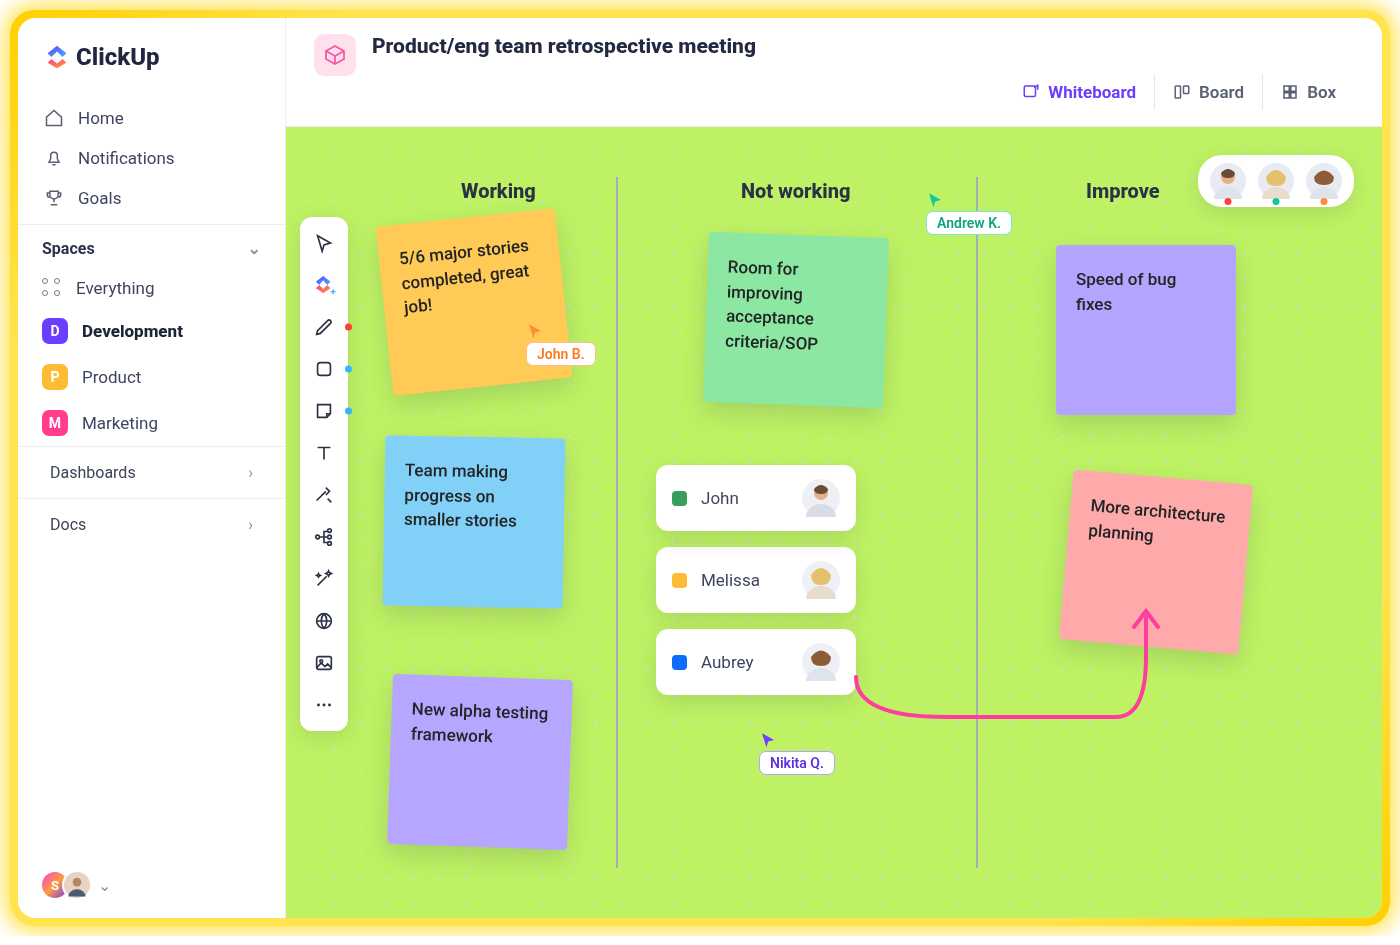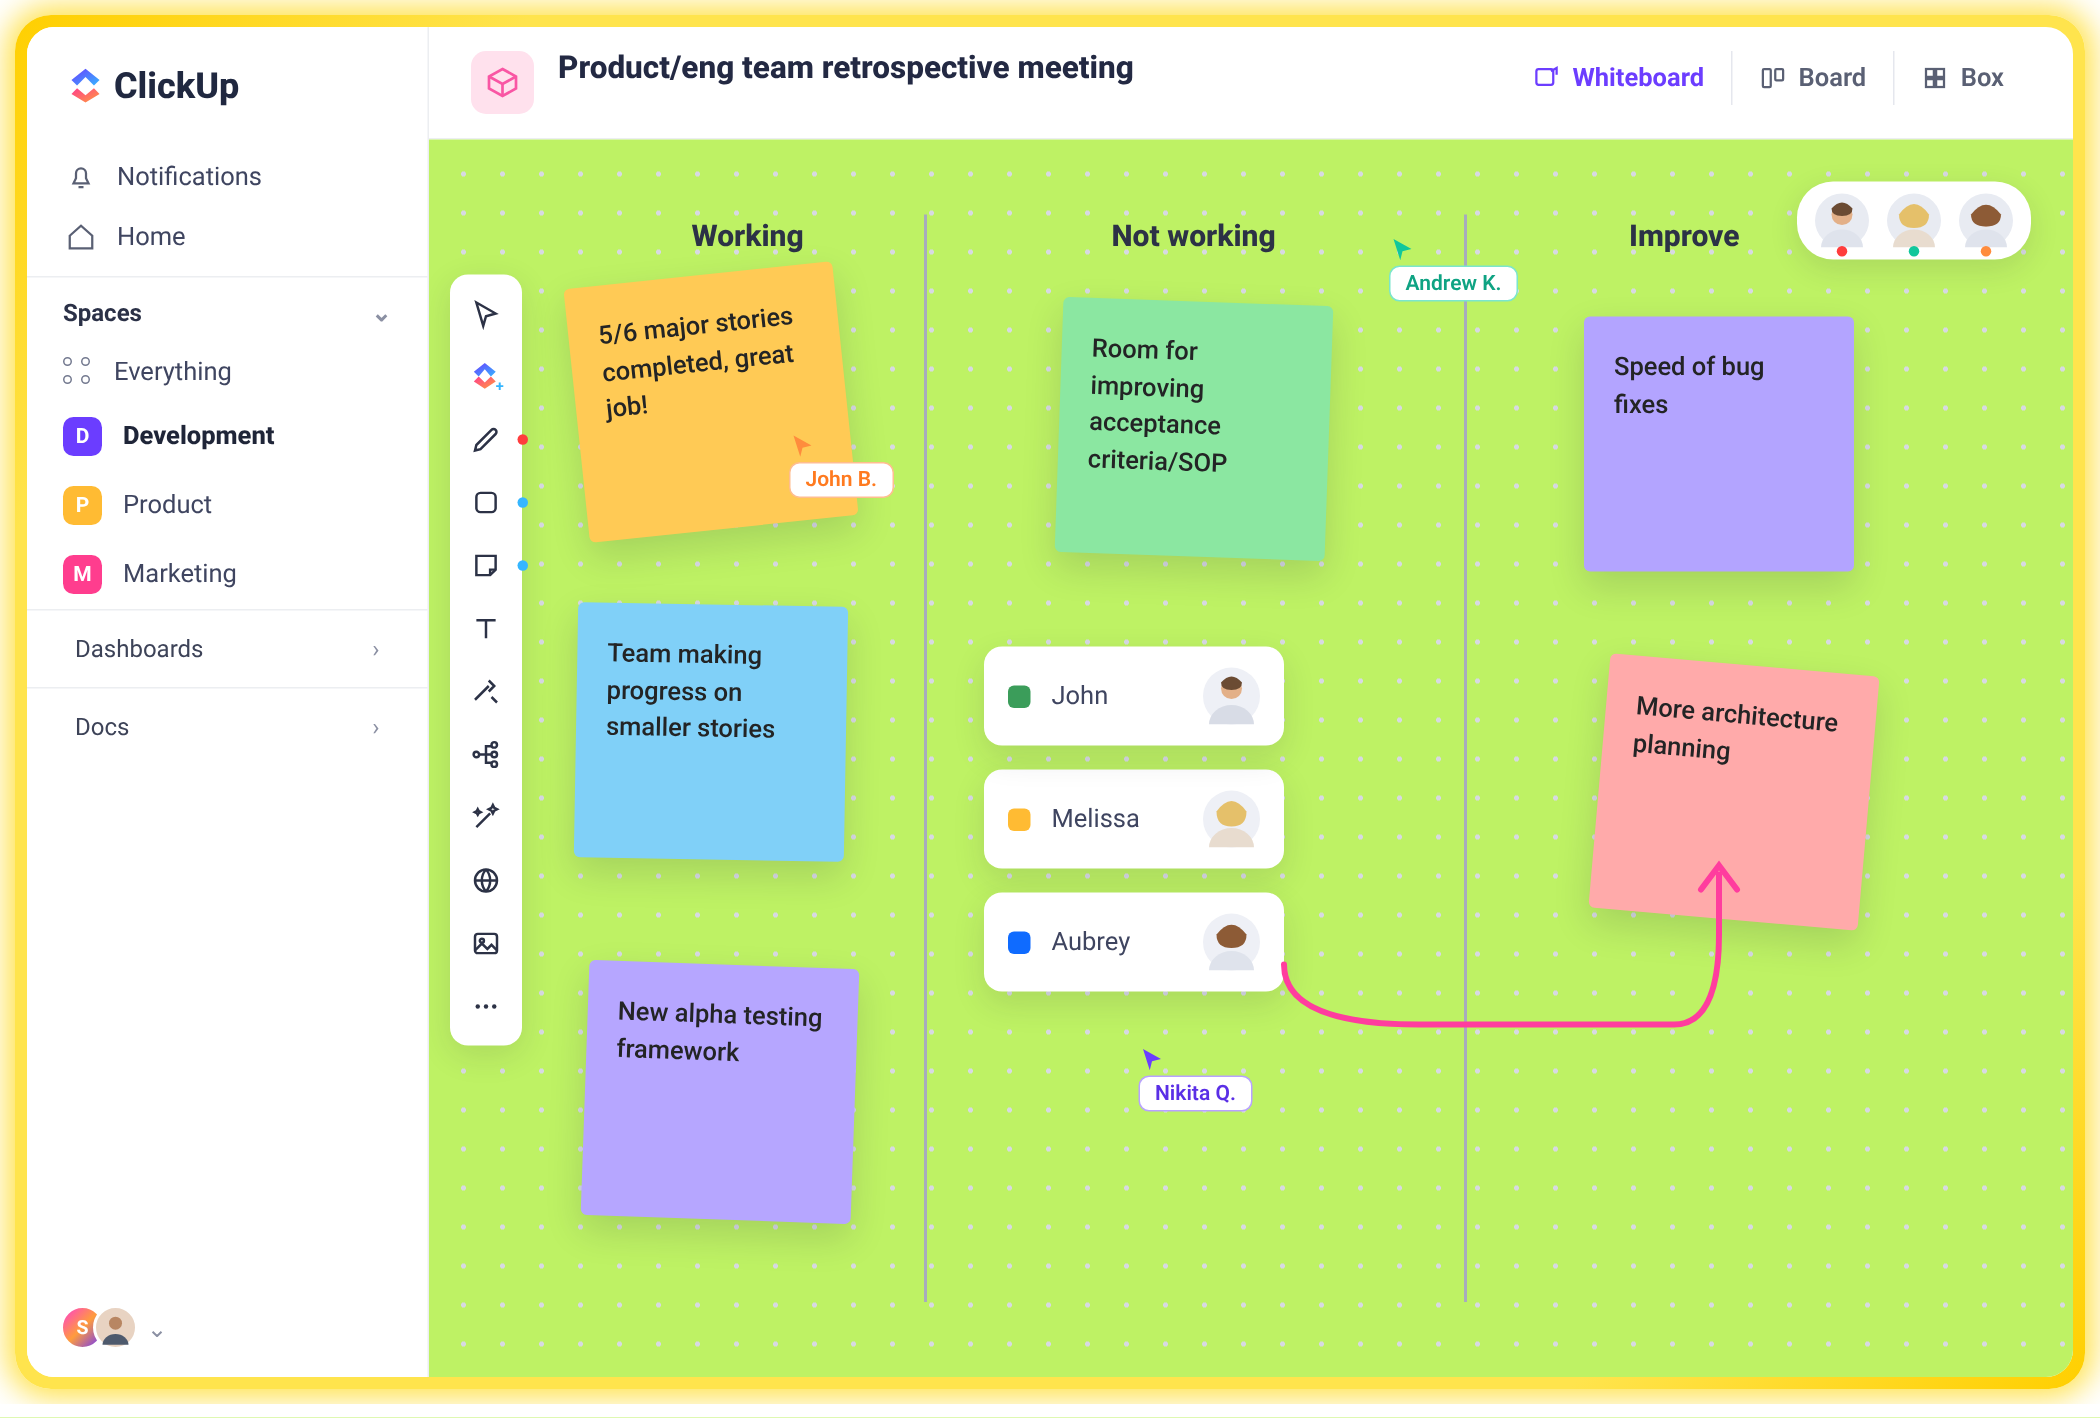--- a/index.html
+++ b/index.html
@@ -22,21 +22,21 @@
 .fourdot span { width: 6px; height: 6px; border-radius: 50%; border: 1.5px solid #747a90; }
 .collapsible { display: flex; align-items: center; justify-content: space-between; padding: 16px 32px; border-top: 1px solid #eceef1; font-size: 16px; color: #3d4358; cursor: pointer; }
 .sidebar-footer { margin-top: auto; padding: 18px 22px; display: flex; align-items: center; gap: -6px; }
 .avatar-sm { width: 30px; height: 30px; border-radius: 50%; border: 2px solid #fff; }
 .pill-s { background: linear-gradient(135deg,#ff3dd0,#ff9c3d,#6a33ff); width:30px;height:30px;border-radius:50%; color:#fff;font-size:13px;font-weight:700;display:flex;align-items:center;justify-content:center;border:2px solid #fff; }
 
 .main { flex: 1; display: flex; flex-direction: column; min-width: 0; }
 .topbar { display: flex; align-items: flex-start; gap: 16px; padding: 16px 28px; border-bottom: 1px solid #eceef1; }
 .cubebox { width: 42px; height: 42px; border-radius: 10px; background: #ffe1ed; display: flex; align-items: center; justify-content: center; color: #f956a4; }
 .page-title { font-size: 21px; font-weight: 800; color: #232943; }
-.views { margin-left: auto; display: flex; align-items: center; gap: 0; }
+.views { margin-left: auto; display: flex; align-items: center; gap: 0; margin-top: 40px; }
 .view-btn { display: flex; align-items: center; gap: 8px; padding: 8px 18px; font-size: 17px; font-weight: 600; color: #5a6074; border-left: 1px solid #e5e7ee; cursor: pointer; }
 .view-btn:first-child { border-left: none; }
 .view-btn.active { color: #6c3dff; font-weight: 700; }
 .view-btn .icon { width: 18px; height: 18px; }
 
 .canvas-wrap { flex: 1; position: relative; background: #bef264; overflow: hidden; }
 .dotgrid { position: absolute; inset: 0; background-image: radial-gradient(circle,#d7d9e2 1.5px,transparent 1.5px); background-size: 26px 26px; background-position: 10px 10px; }
 
 .toolbar { position: absolute; left: 14px; top: 90px; width: 48px; background: #fff; border-radius: 12px; box-shadow: 0 6px 22px rgba(30,35,60,.12); padding: 8px 0; display: flex; flex-direction: column; align-items: center; gap: 6px; z-index: 40; }
 .tool { width: 36px; height: 36px; display: flex; align-items: center; justify-content: center; color: #2c3246; border-radius: 7px; cursor: pointer; position: relative; }
@@ -86,33 +86,45 @@
         <path d="M6 22 L16 28 L26 22 L22 18 L16 23 L10 18 Z" fill="url(#g1)"></path>
         <path d="M6 12 L16 4 L26 12 L22 16 L16 10 L10 16 Z" fill="url(#g2)"></path>
       </svg>
       <span class="logo-text">ClickUp</span>
     </div>
 
     <div class="nav-section">
       <div class="nav-item">
         <span class="icon">
               <svg viewBox="0 0 24 24" fill="none" stroke="currentColor" stroke-width="1.8">
+                <path d="M3 11 L12 3 L21 11 V21 H3 Z"></path>
+              </svg>
+            </span>
+        <span>Home</span>
+      </div>
+      <div class="nav-item">
+        <span class="icon">
+              <svg viewBox="0 0 24 24" fill="none" stroke="currentColor" stroke-width="1.8">
                 <path d="M6 17 H18 L16 13 V9 a4 4 0 0 0 -8 0 V13 Z"></path>
                 <path d="M10 20 h4"></path>
               </svg>
             </span>
         <span>Notifications</span>
       </div>
       <div class="nav-item">
         <span class="icon">
               <svg viewBox="0 0 24 24" fill="none" stroke="currentColor" stroke-width="1.8">
-                <path d="M3 11 L12 3 L21 11 V21 H3 Z"></path>
-              </svg>
-            </span>
-        <span>Home</span>
+                <path d="M7 4 h10 v4 a5 5 0 0 1 -10 0 Z"></path>
+                <path d="M7 6 H4 v2 a3 3 0 0 0 3 3"></path>
+                <path d="M17 6 h3 v2 a3 3 0 0 1 -3 3"></path>
+                <path d="M12 13 v4"></path>
+                <path d="M8 20 h8"></path>
+              </svg>
+            </span>
+        <span>Goals</span>
       </div>
     </div>
 
     <div class="section-header" style="border-top:1px solid #eceef1;">
       <span>Spaces</span>
       <span class="chev">⌄</span>
     </div>
 
     <div class="space-item">
       <span class="fourdot">

